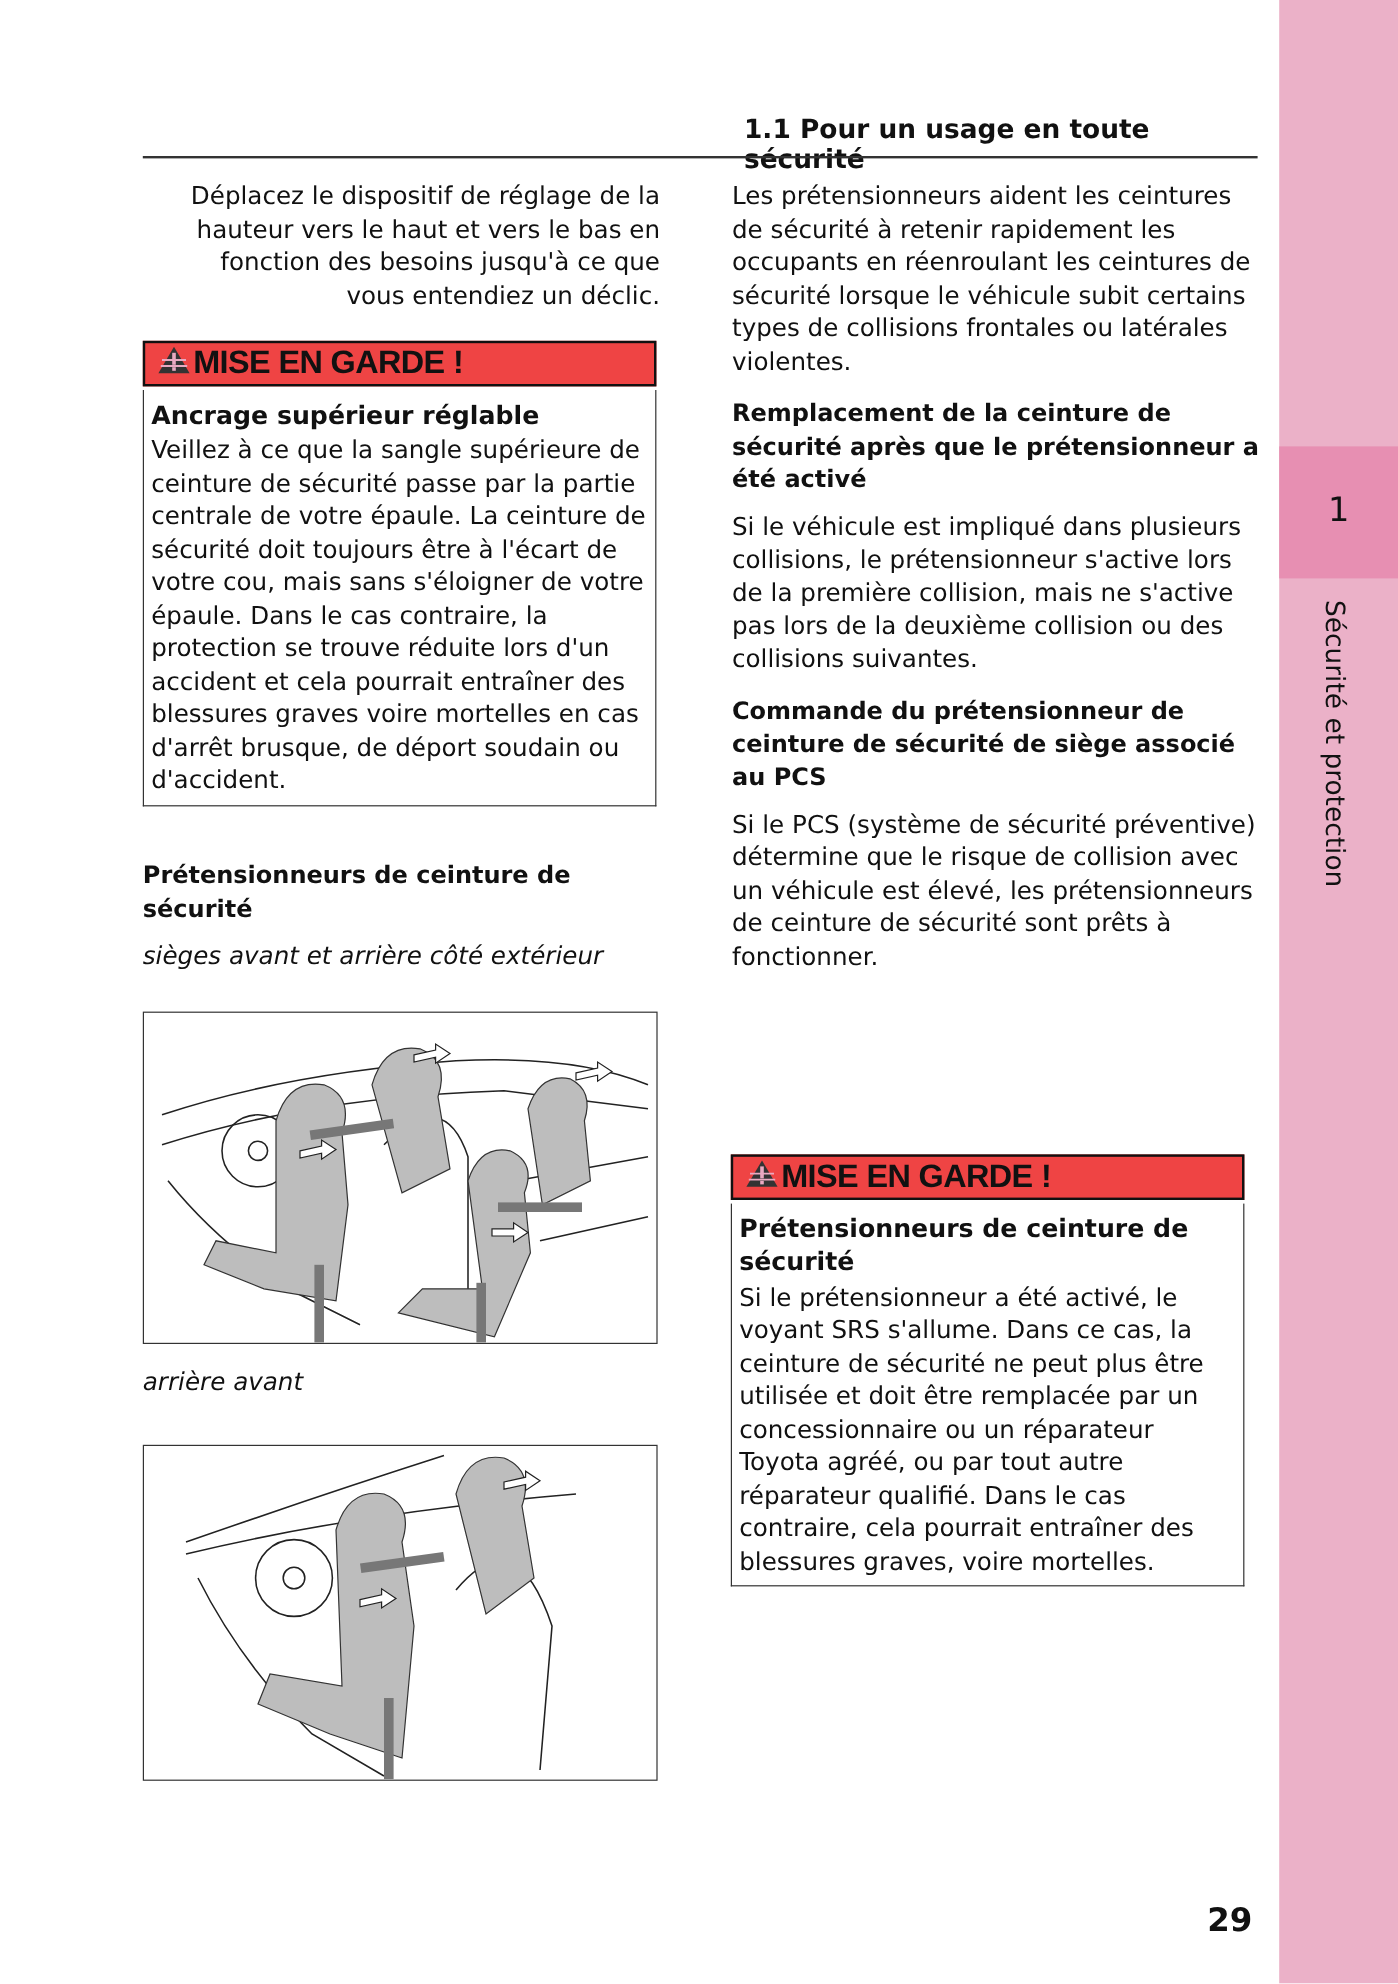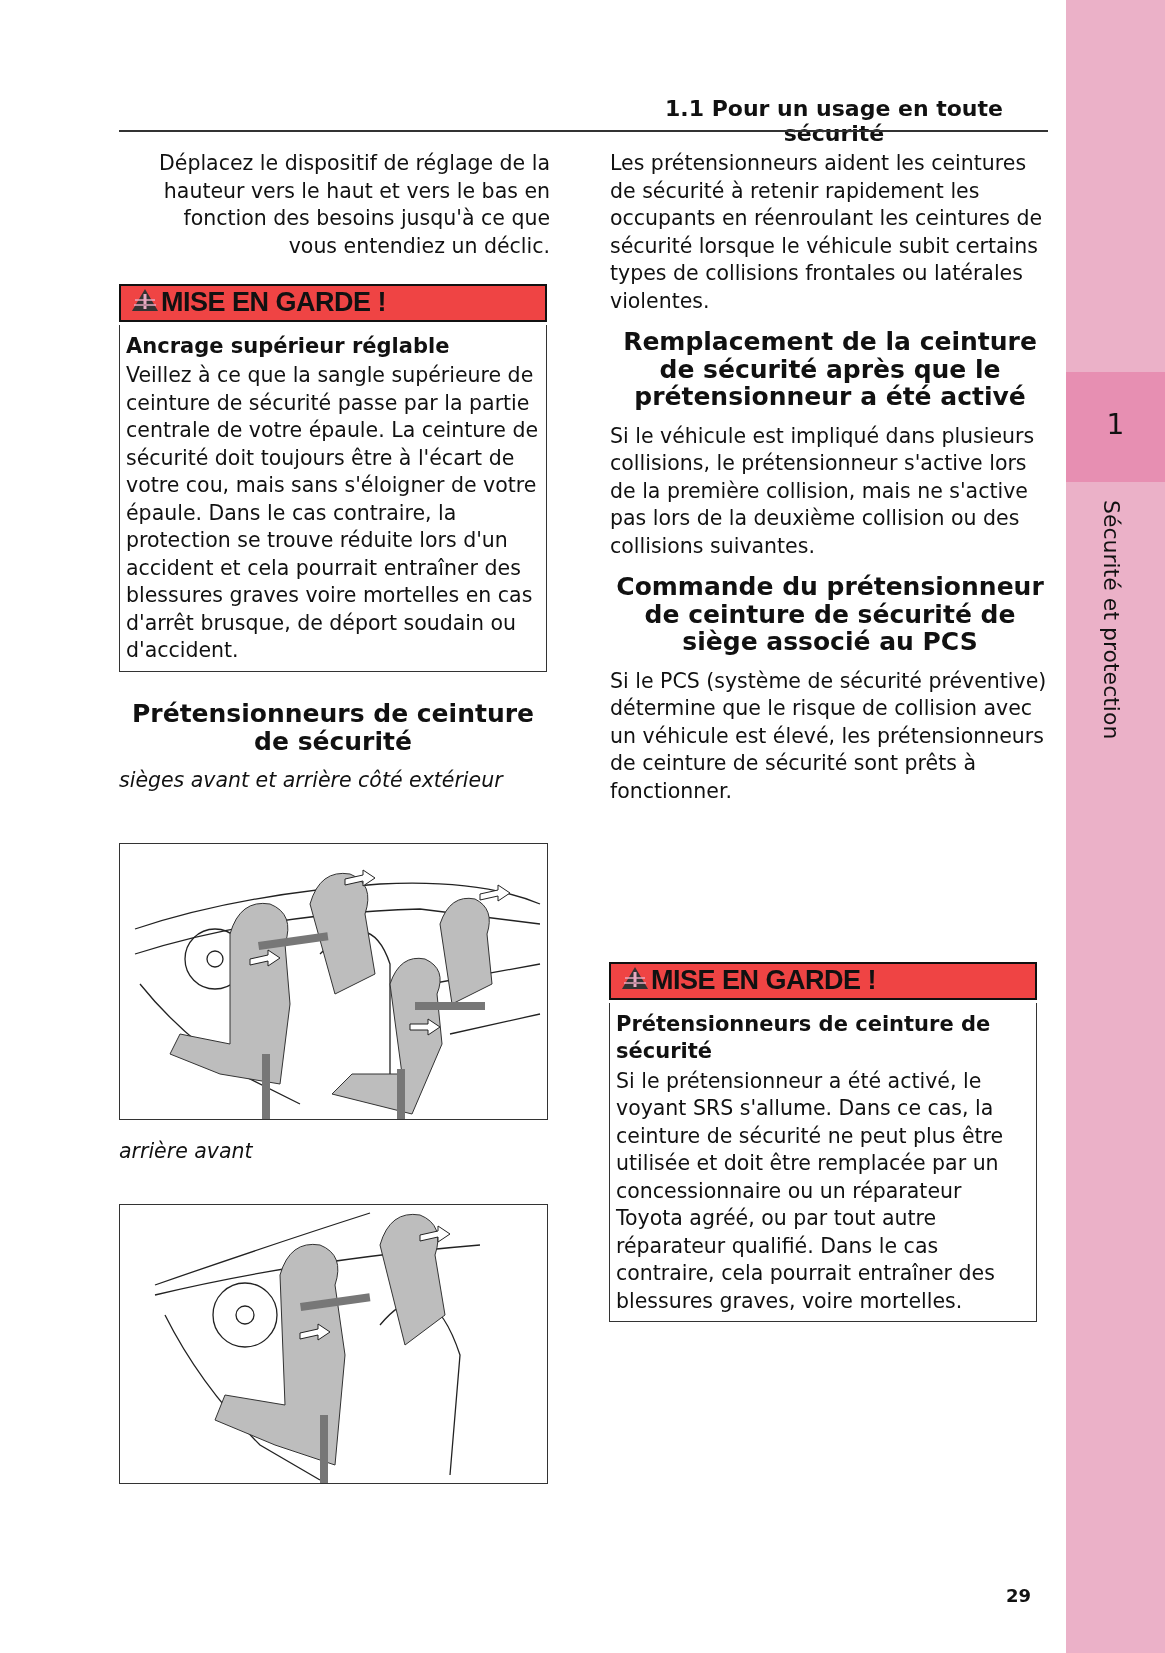--- a/index.html
+++ b/index.html
@@ -3,33 +3,33 @@
 <meta charset="utf-8">
 <style>
   html, body { margin:0; padding:0; }
   body { width:1165px; height:1653px; position:relative; background:#ffffff; overflow:hidden;
          font-family:"DejaVu Sans", sans-serif; color:#111; }
   .sidebar { position:absolute; left:1066px; top:0; width:99px; height:1653px; background:#ebb1c8; }
   .chapter-tab { position:absolute; left:1066px; top:372px; width:99px; height:110px; background:#e78fb2; }
   .chapter-num { position:absolute; left:0; right:0; top:36px; text-align:center; font-size:28px; }
   .chapter-label { position:absolute; left:1080px; top:500px; transform-origin:0 0; transform:translate(44px,0) rotate(90deg);
                    font-size:22px; white-space:nowrap; }
-  .header-title { position:absolute; left:620px; top:96px; width:428px; text-align:center; font-weight:bold; font-size:22px; }
+  .header-title { position:absolute; left:620px; top:96px; width:428px; text-align:left; font-weight:bold; font-size:22px; }
   .header-rule { position:absolute; left:119px; top:130px; width:929px; height:2px; background:#333; }
   .col { position:absolute; font-size:20.5px; line-height:27.5px; }
   .col p { margin:0 0 13px 0; }
-  .col h3 { margin:0 0 12px 0; font-size:25px; line-height:27.5px; font-weight:bold;text-align:center; }
+  .col h3 { margin:16px 0 12px 0; font-size:20px; line-height:27.5px; font-weight:bold; }
   .caption { font-style:italic; margin:0; }
   .warning-head { background:#ef4444; border:2px solid #111; font-family:"Liberation Sans", sans-serif; font-weight:bold;
                   font-size:27px; padding:2px 10px; display:flex; align-items:center; gap:2px; letter-spacing:-0.5px;}
   .warning-body { border:1.5px solid #333; border-top:none; padding:8px 6px 6px 6px; margin-top:3px; }
   .warning-body h4 { margin:0 0 2px 0; font-size:21px; line-height:27.5px; font-weight:bold; }
   .warning-body p { margin:0; }
   .figure { position:absolute; border:1.5px solid #333; background:#fff; overflow:hidden; }
-  .page-number { position:absolute; left:1006px; top:1585px; font-weight:bold; font-size:18px; }
+  .page-number { position:absolute; left:1006px; top:1585px; font-weight:bold; font-size:27px; }
 </style>
 </head>
 <body>
 
 <div class="sidebar"></div>
 <div class="chapter-tab">
   <div class="chapter-num">1</div>
 </div>
 <div class="chapter-label">Sécurité et protection</div>
 

